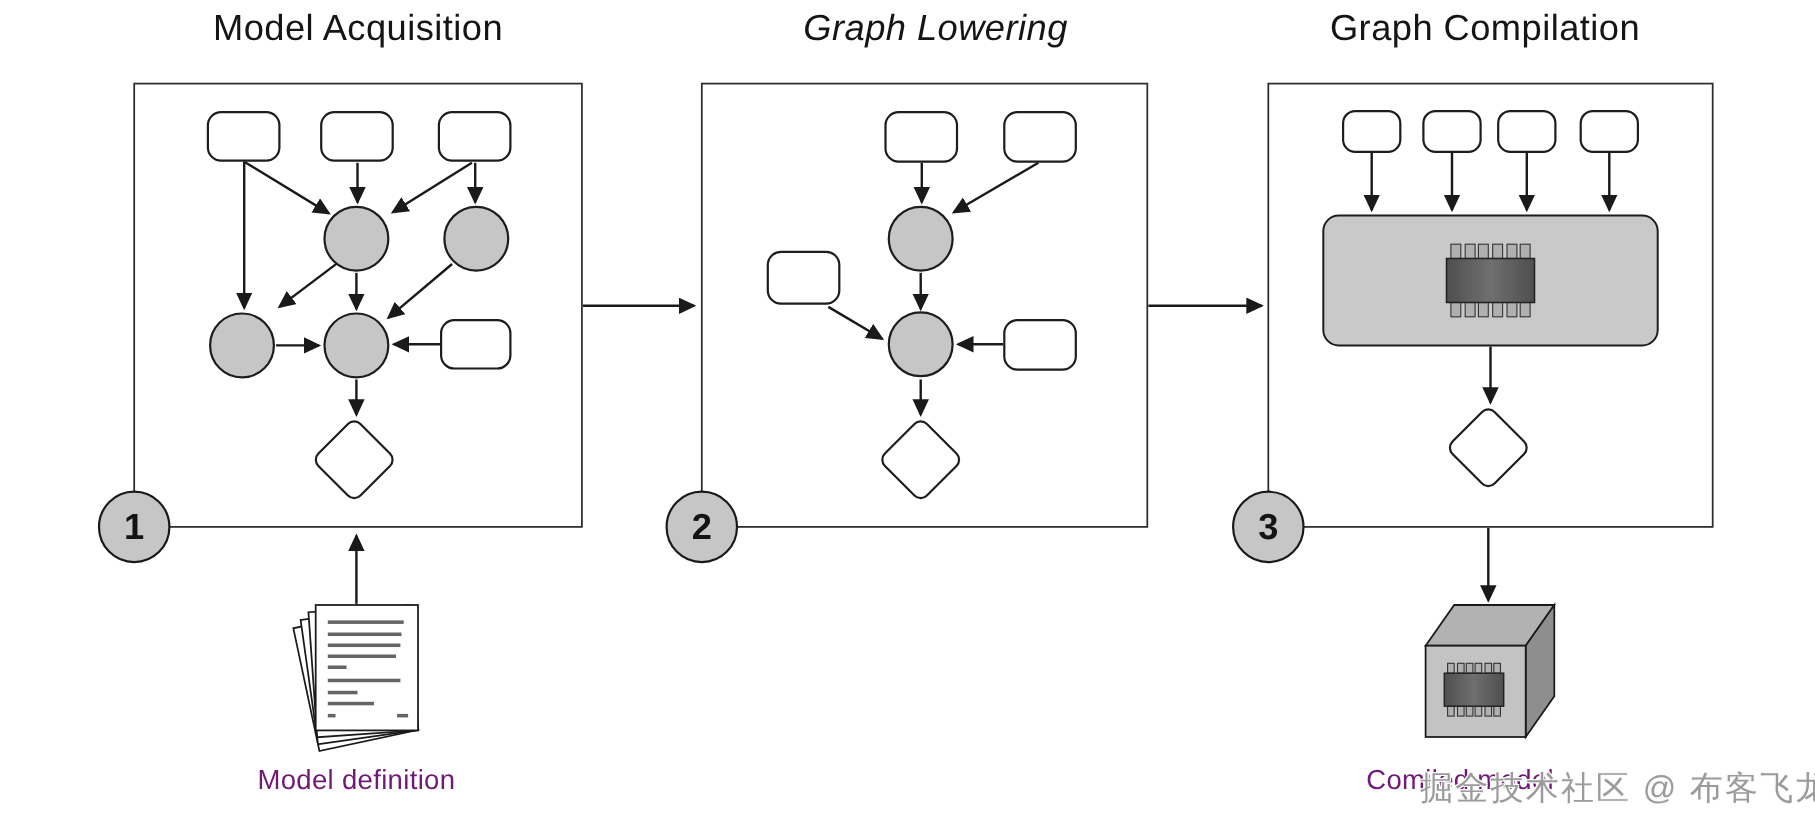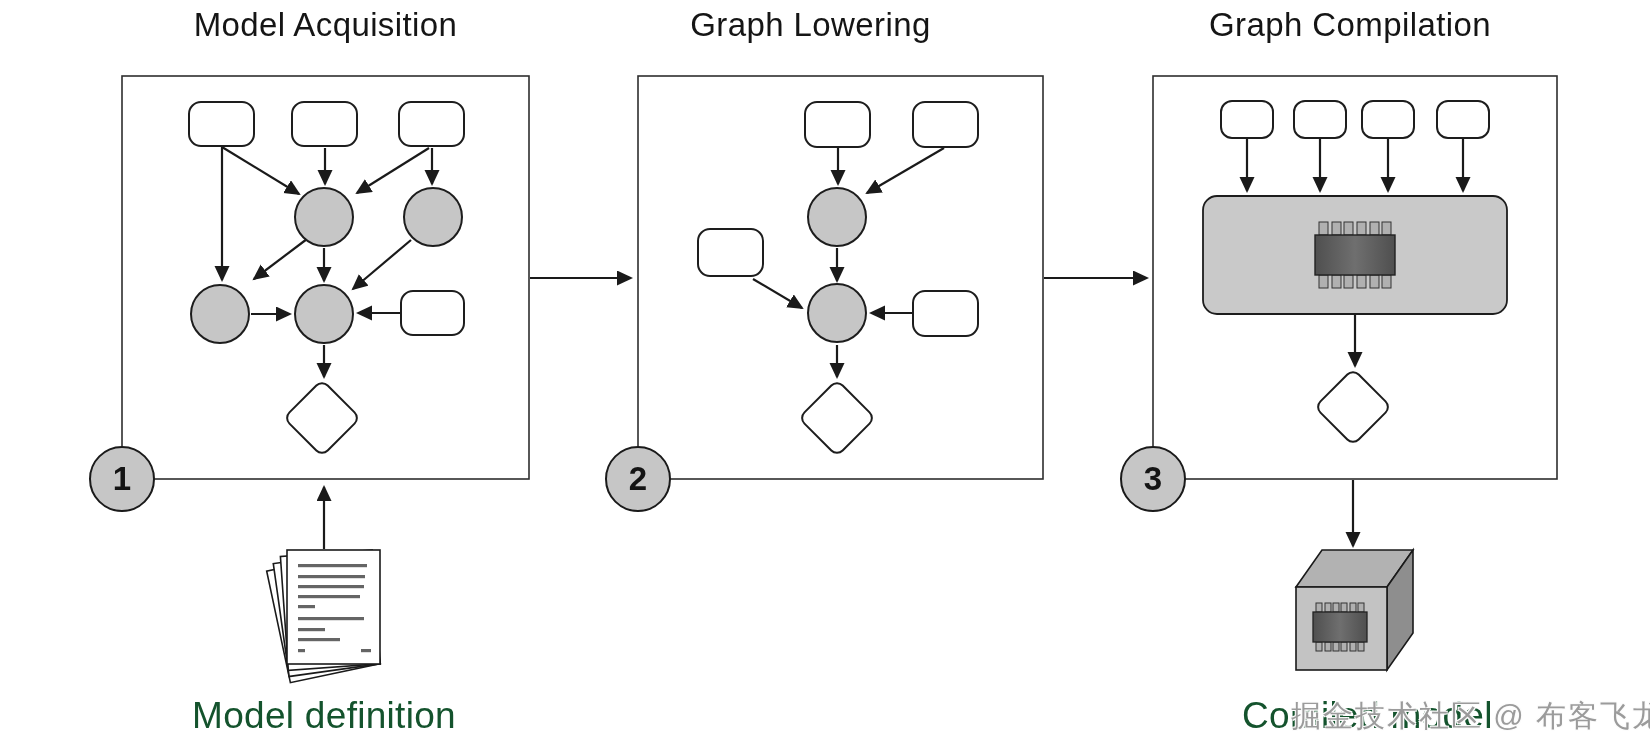--- a/index.html
+++ b/index.html
@@ -23,21 +23,21 @@
     width:66px;height:66px;
     border-radius:50%;
     background:#c6c6c6;
     border:2.5px solid #1a1a1a;
     box-sizing:border-box;
     display:flex;align-items:center;justify-content:center;
     font-size:33px;font-weight:600;color:#141414;
   }
   .bottom-label{
     position:absolute;top:695px;
-    font-size:37px;color:#14532d;
+    font-size:25px;color:#701a75;
     letter-spacing:.3px;
     white-space:nowrap;
   }
   #label-model-definition{left:122px;width:404px;text-align:center;}
   #label-compiled-model{left:1242px;}
   .watermark{
     position:absolute;left:1291px;top:696px;
     font-size:30px;color:#9b9b9b;
     letter-spacing:2px;white-space:nowrap;
     text-shadow:-1px -1px 0 #fcfcfc,1px -1px 0 #fcfcfc,-1px 1px 0 #fcfcfc,1px 1px 0 #fcfcfc;
@@ -193,21 +193,21 @@
         <rect x="1333" y="642" width="6" height="9"></rect>
           <rect x="1341" y="642" width="6" height="9"></rect>
         <rect x="1350" y="642" width="6" height="9"></rect>
           <rect x="1358" y="642" width="6" height="9"></rect>
       </g>
       <rect x="1313" y="612" width="54" height="30" fill="url(#chipGrad)" stroke="#222222" stroke-width="1.3"></rect>
     </g>
   </svg>
 
   <div class="stage-title" style="left:122px;width:407px;">Model Acquisition</div>
-  <div class="stage-title" style="left:608px;width:405px;">Graph Lowering</div>
+  <div class="stage-title" style="left:648px;width:405px;font-style:italic;">Graph Lowering</div>
   <div class="stage-title" style="left:1148px;width:404px;">Graph Compilation</div>
 
   <div class="num-badge" style="left:89px;top:446px;">1</div>
   <div class="num-badge" style="left:605px;top:446px;">2</div>
   <div class="num-badge" style="left:1120px;top:446px;">3</div>
 
   <div class="bottom-label" id="label-model-definition">Model definition</div>
   <div class="bottom-label" id="label-compiled-model">Comiled model</div>
   <div class="watermark">掘金技术社区 @ 布客飞龙</div>
 

